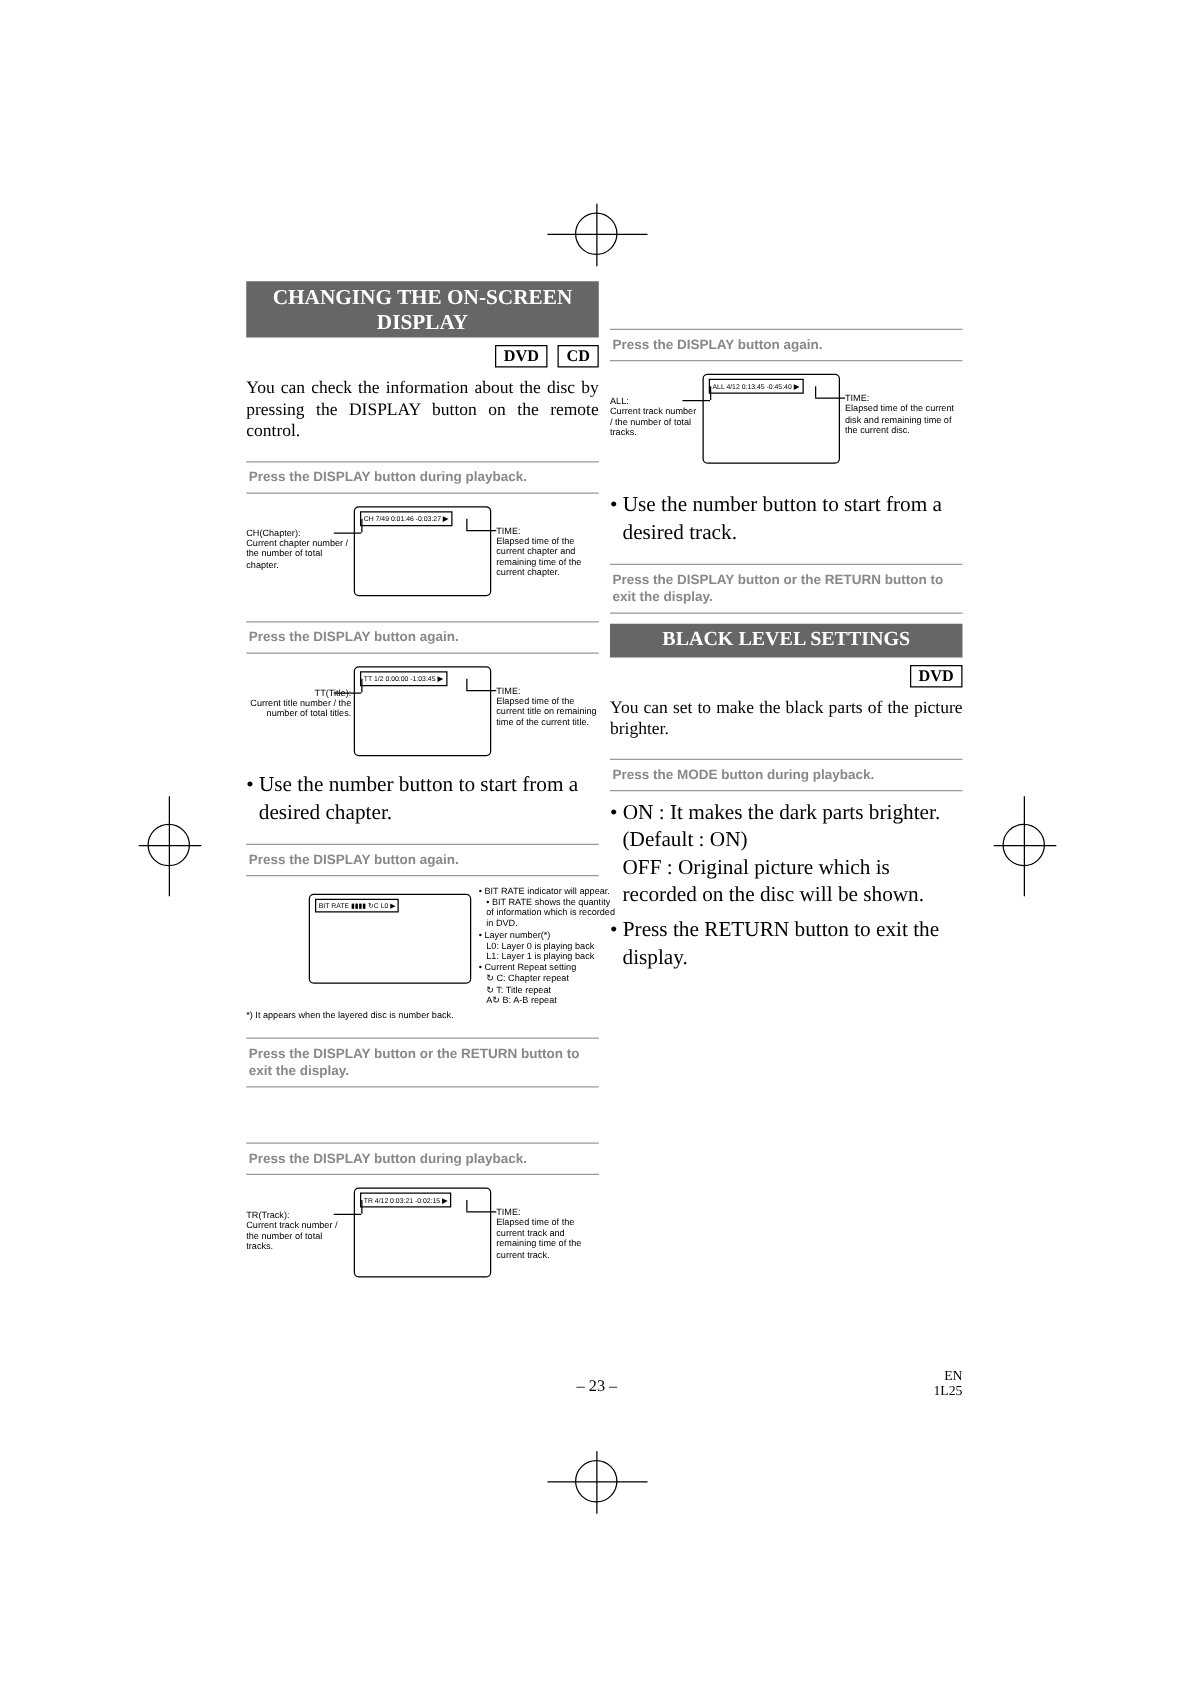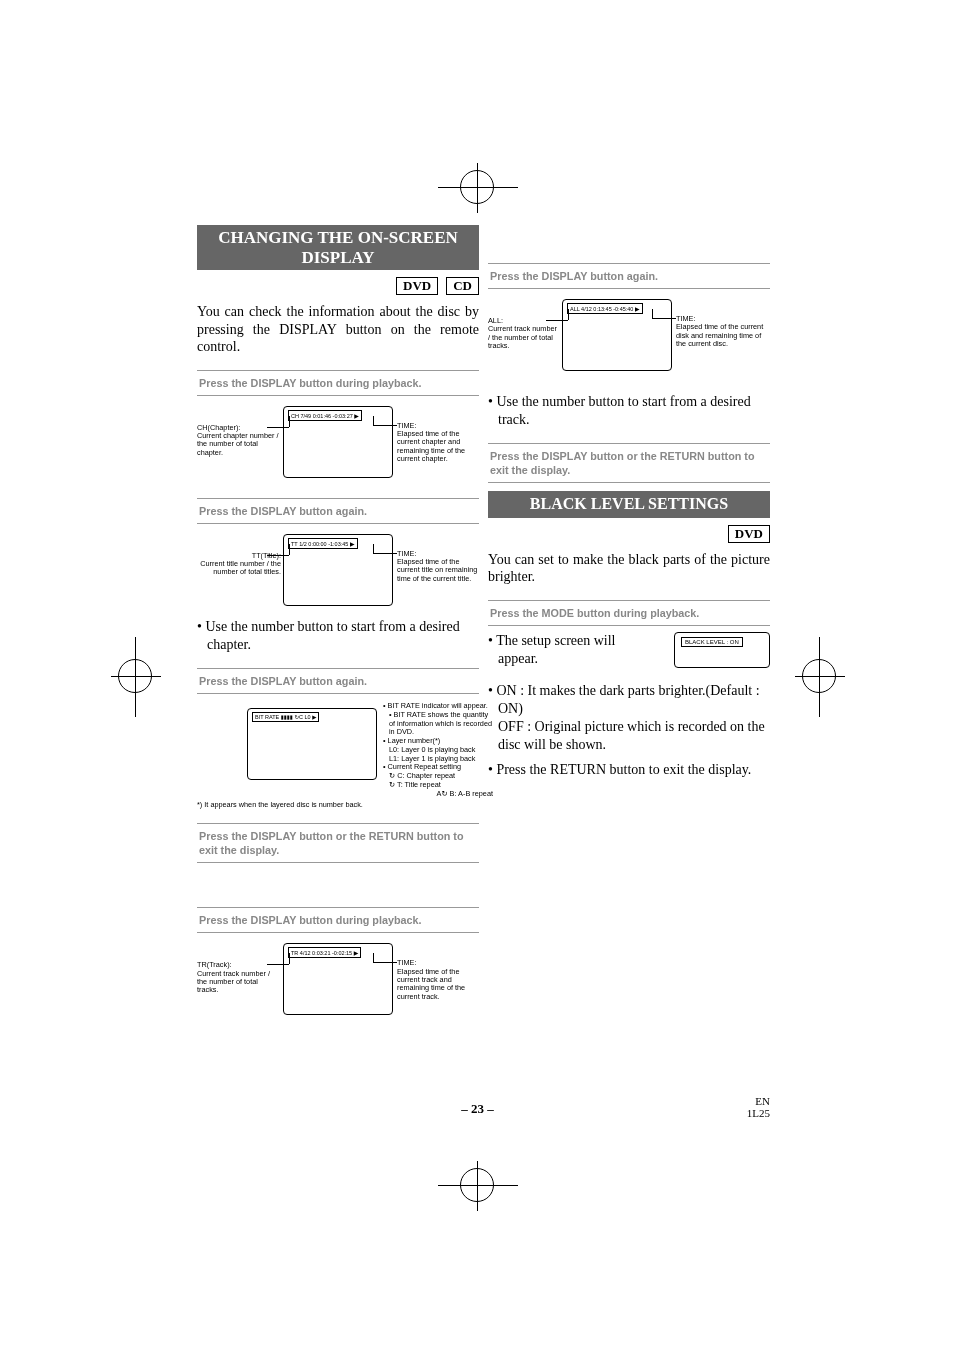--- a/index.html
+++ b/index.html
@@ -127,21 +127,21 @@
   .diagram .leader-l {
     position:absolute;
     border-top:0.6px solid #000;
   }
   .diagram .leader-v {
     position:absolute;
     border-left:0.6px solid #000;
   }
 
   .bullet {
-    font-size: 14px;
+    font-size: 17px;
     margin-top: 6px;
     padding-left: 10px;
     text-indent: -10px;
     line-height: 1.3;
   }
   .bullet::before { content: "• "; }
 
   .bitrate-diagram {
     position:relative;
     margin-top:8px;
@@ -198,21 +198,20 @@
     top:4px;
     white-space:nowrap;
   }
 
   .page-num {
     position:absolute;
     bottom:-26px;
     left:50%;
     transform:translateX(-50%);
     font-size:13px;
-    font-weight:bold;
   }
   .footer-code {
     position:absolute;
     bottom:-30px;
     right:0;
     font-size:11px;
     text-align:right;
     line-height:1.1;
   }
 </style>
@@ -306,21 +305,21 @@
       </div>
       <div class="bitrate-notes">
         <div>• BIT RATE indicator will appear.</div>
         <div style="padding-left:6px;">• BIT RATE shows the quantity of information which is recorded in DVD.</div>
         <div>• Layer number(*)</div>
         <div style="padding-left:6px;">  L0: Layer 0 is playing back</div>
         <div style="padding-left:6px;">  L1: Layer 1 is playing back</div>
         <div>• Current Repeat setting</div>
         <div style="padding-left:6px;">  ↻ C: Chapter repeat</div>
         <div style="padding-left:6px;">  ↻ T: Title repeat</div>
-        <div style="padding-left:6px;text-align:right;">  A↻ B: A-B repeat</div>
+        <div style="padding-left:6px;">  A↻ B: A-B repeat</div>
       </div>
       <div class="leader-l" style="left:90px;top:3px;width:96px;"></div>
       <div class="leader-v" style="left:90px;top:3px;height:12px;"></div>
       <div class="leader-l" style="left:140px;top:30px;width:46px;"></div>
       <div class="leader-v" style="left:140px;top:18px;height:12px;"></div>
       <div class="leader-l" style="left:128px;top:56px;width:58px;"></div>
       <div class="leader-v" style="left:128px;top:18px;height:38px;"></div>
     </div>
     <div class="bitrate-footnote" style="font-family:Arial,sans-serif;">*) It appears when the layered disc is number back.</div>
 
@@ -373,26 +372,20 @@
     <div class="step-bar">Press the DISPLAY button or the RETURN button to exit the display.</div>
 
     <div style="height:8px;"></div>
     <div class="title-bar small">BLACK LEVEL SETTINGS</div>
     <div class="disc-labels">
       <span class="disc-box">DVD</span>
     </div>
     <div class="body-text">You can set to make the black parts of the picture brighter.</div>
 
     <div class="step-bar">Press the MODE button during playback.</div>
-    <div style="position:relative;height:44px;margin-top:6px;">
-      <div class="bullet" style="margin-top:0;width:170px;">The setup screen will appear.</div>
-      <div class="setup-box">
-        <div class="setup-lcd">BLACK LEVEL : ON</div>
-      </div>
-    </div>
 
     <div class="bullet">
       <span>ON : It makes the dark parts brighter.(Default : ON)</span><br>
       <span style="display:inline-block;text-indent:0;">OFF : Original picture which is recorded on the disc will be shown.</span>
     </div>
     <div class="bullet">Press the RETURN button to exit the display.</div>
   </div>
 
   <div class="page-num" style="top:876px;bottom:auto;">– 23 –</div>
   <div class="footer-code" style="top:870px;bottom:auto;">

